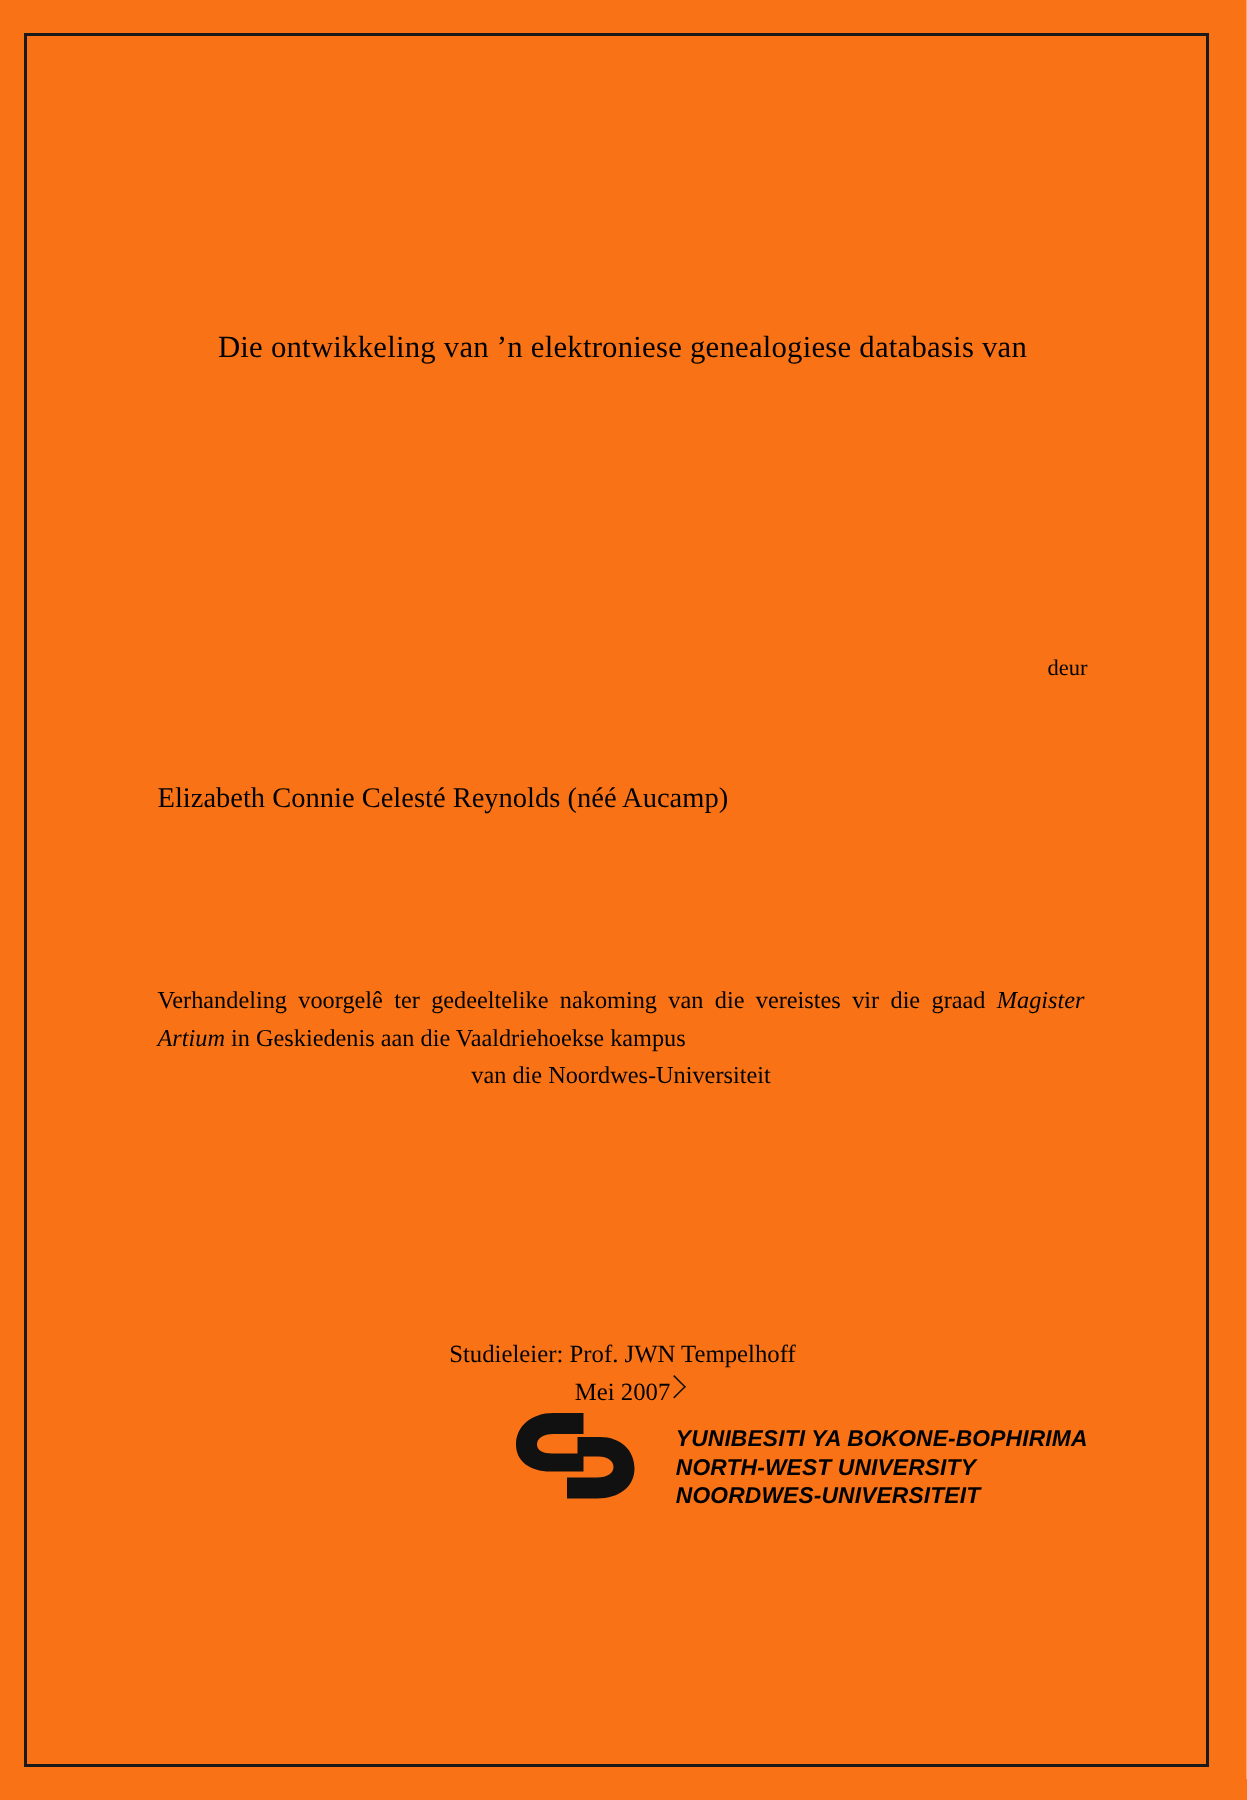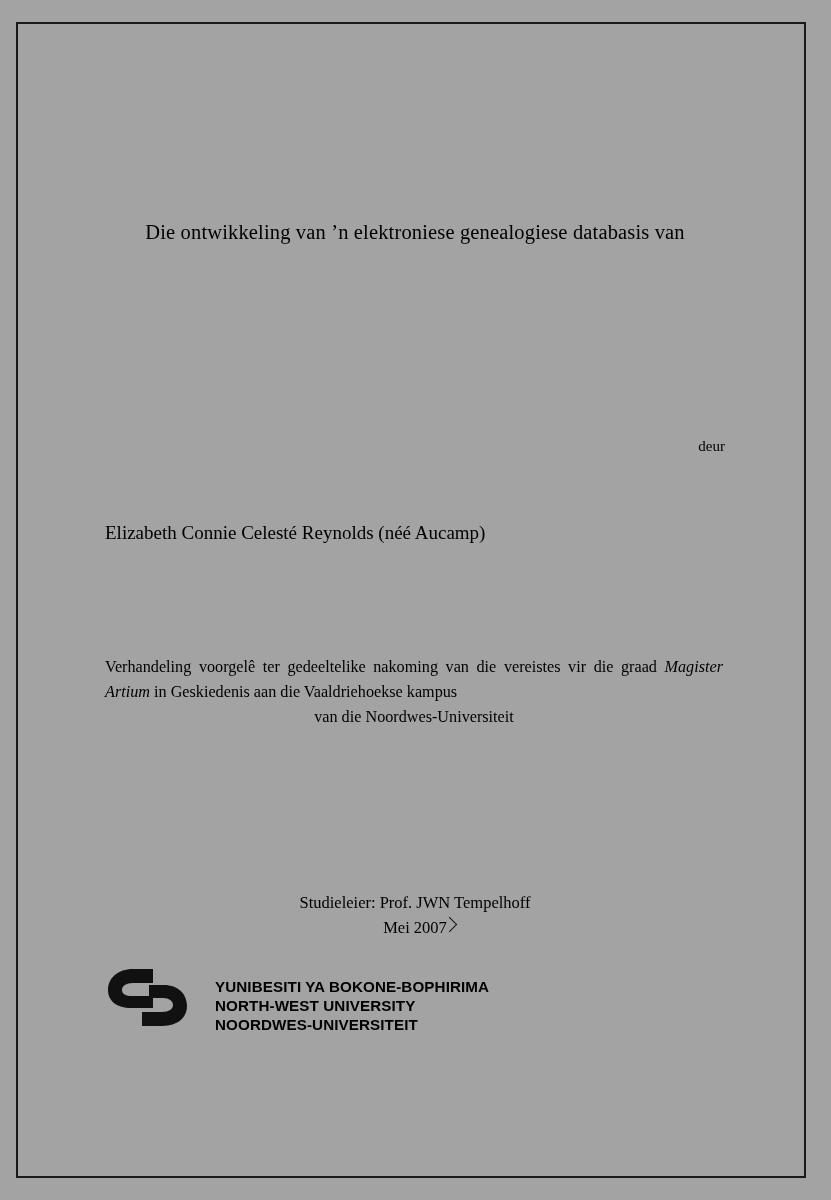--- a/index.html
+++ b/index.html
@@ -11,21 +11,21 @@
     width: 831px;
     height: 1200px;
     font-family: "Liberation Serif", serif;
     color: #000000;
     overflow: hidden;
   }
   .page {
     position: relative;
     width: 831px;
     height: 1200px;
-    background: #a3a3a3;
+    background: #f97316;
   }
   
   .scan-frame {
     position: absolute;
     left: 16px;
     top: 22px;
     width: 790px;
     height: 1156px;
     border: 2px solid #1a1a1a;
     box-sizing: border-box;
@@ -99,26 +99,27 @@
     top: 4px;
     width: 10px;
     height: 10px;
     border-right: 1.6px solid #111;
     border-bottom: 1.6px solid #111;
     transform: rotate(-45deg);
   }
   
   .logo-block {
     position: absolute;
-    top: 905px;
+    top: 878px;
     left: 0;
     width: 620px;
     display: flex;
-    justify-content: flex-start;
+    justify-content: flex-end;
     align-items: center;
+    font-style: italic;
   }
   .logo-mark {
     position: relative;
     width: 100px;
     height: 78px;
     margin-right: 10px;
     flex: none;
   }
   .logo-text {
     font-family: "Liberation Sans", sans-serif;

